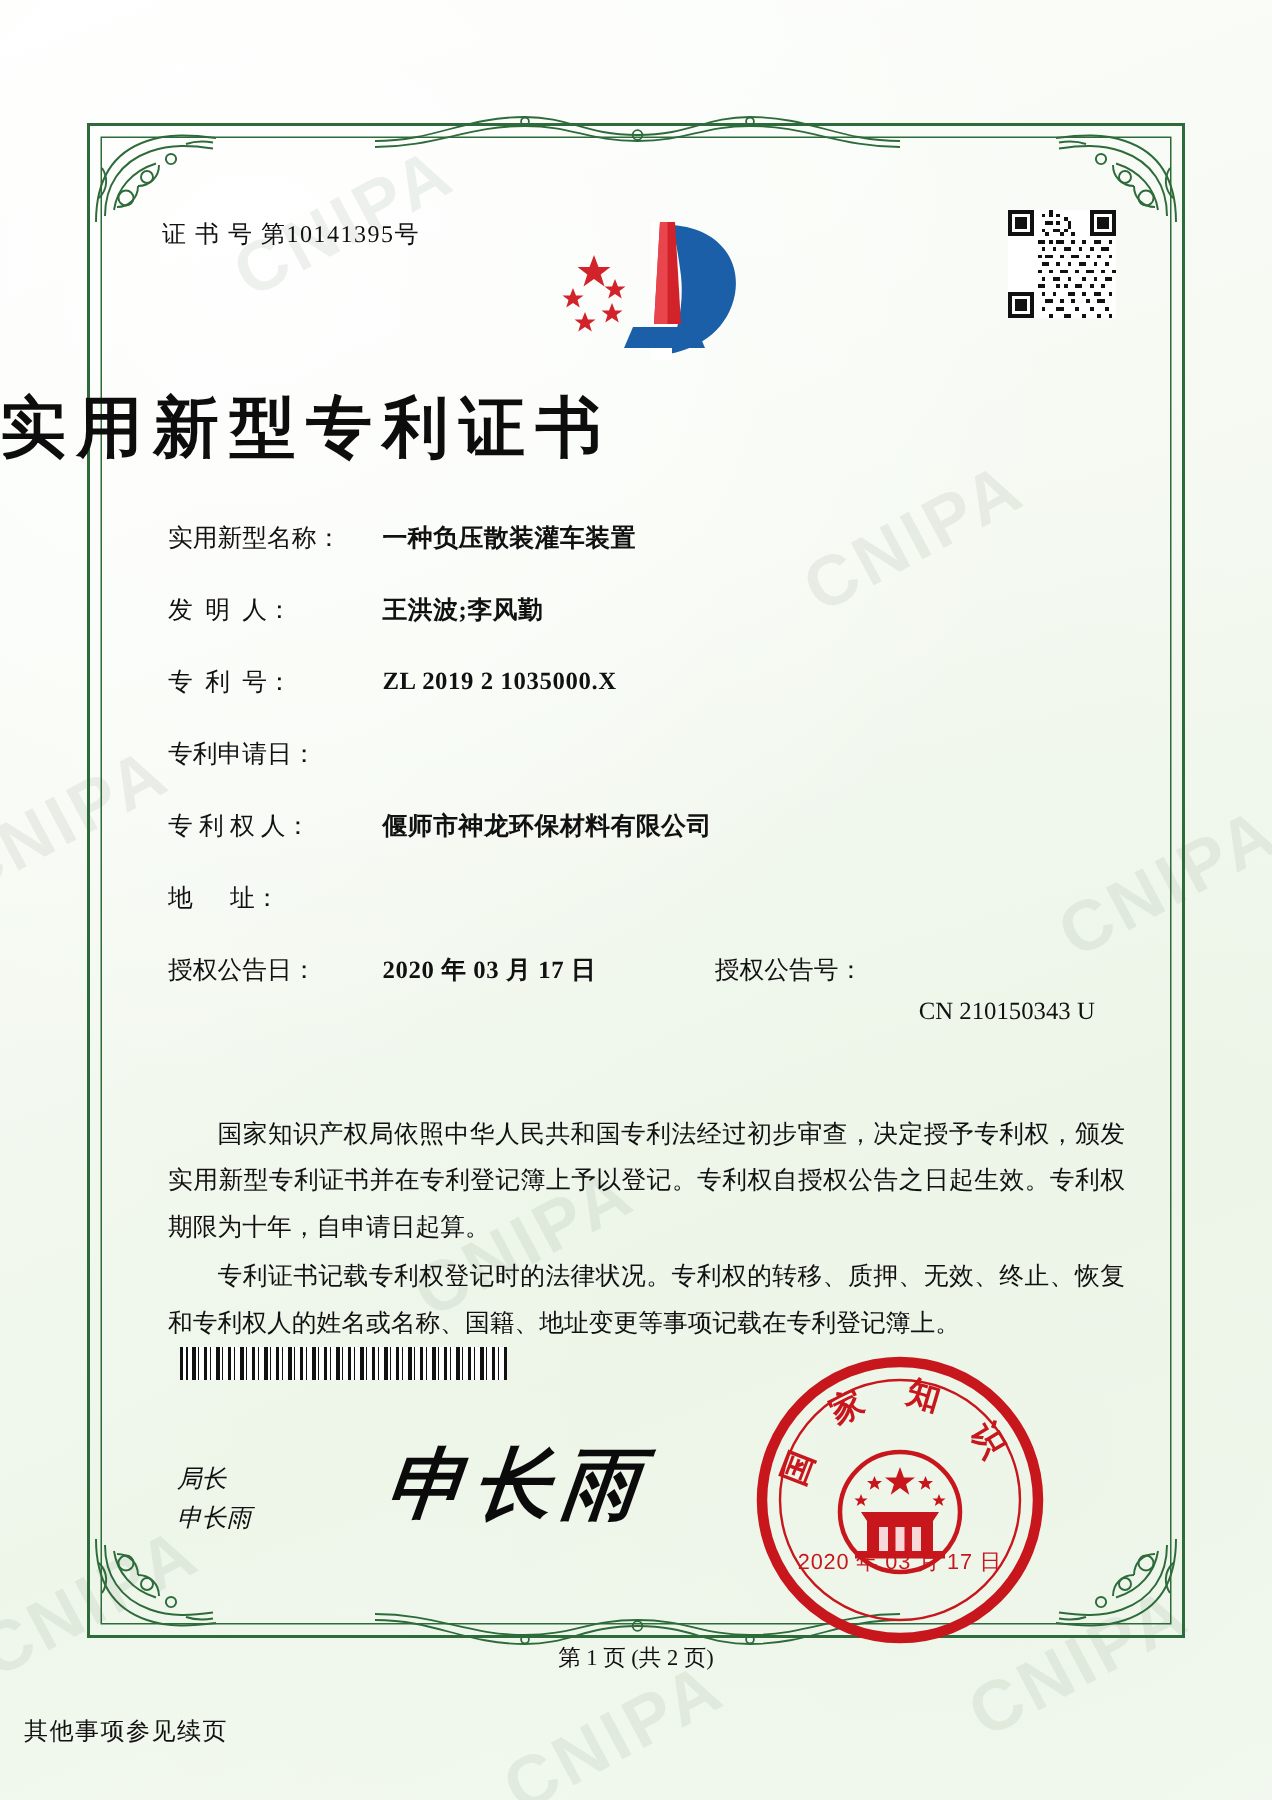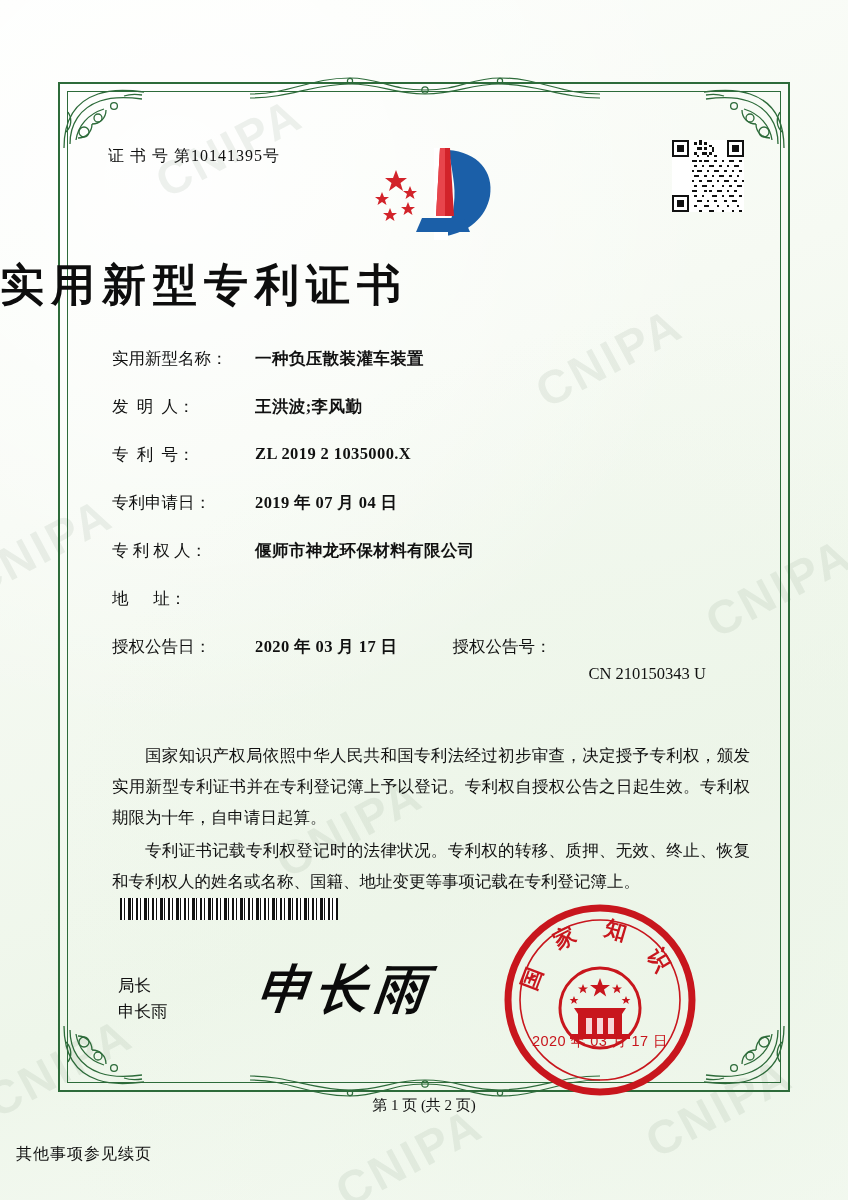--- a/index.html
+++ b/index.html
@@ -142,21 +142,21 @@
     letter-spacing: 0;
     white-space: pre;
   }
   .field-value {
     flex: 1 1 auto;
     letter-spacing: 0.4px;
     font-weight: bold;
   }
   .field-row.two-col .field-value { flex: 0 0 auto; }
   .second-label {
-    margin-left: 24px;
+    margin-left: 48px;
     white-space: pre;
   }
   .second-value { margin-left: 6px; margin-top: 28px; }
 
   
   .para-block {
     position: absolute;
     left: 112px; top: 700px;
     width: 638px;
     font-size: 16.5px;
@@ -179,20 +179,21 @@
       #111 12px, #111 13px, #fff 13px, #fff 16px);
   }
 
   
   .sig-label {
     position: absolute;
     left: 118px; top: 973px;
     font-size: 16.5px;
     line-height: 26px;
     color: #111;
+    font-style: italic;
   }
   .sig-script {
     position: absolute;
     left: 258px; top: 955px;
     font-size: 52px;
     color: #0b0b0b;
     font-family: "DejaVu Serif", serif;
     font-style: italic;
     font-weight: bold;
     letter-spacing: 6px;
@@ -459,21 +460,20 @@
     <div class="field-row">
       <div class="field-label">发  明  人：</div>
       <div class="field-value">王洪波;李风勤</div>
     </div>
     <div class="field-row">
       <div class="field-label">专  利  号：</div>
       <div class="field-value">ZL 2019 2 1035000.X</div>
     </div>
     <div class="field-row">
       <div class="field-label">专利申请日：</div>
-      <div class="field-value">2019 年 07 月 04 日</div>
     </div>
     <div class="field-row">
       <div class="field-label">专 利 权 人：</div>
       <div class="field-value">偃师市神龙环保材料有限公司</div>
     </div>
     <div class="field-row">
       <div class="field-label">地      址：</div>
     </div>
     <div class="field-row two-col">
       <div class="field-label">授权公告日：</div>

